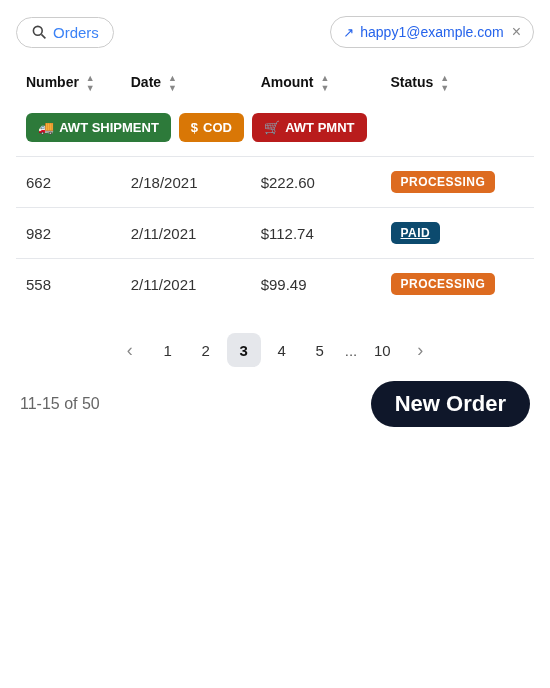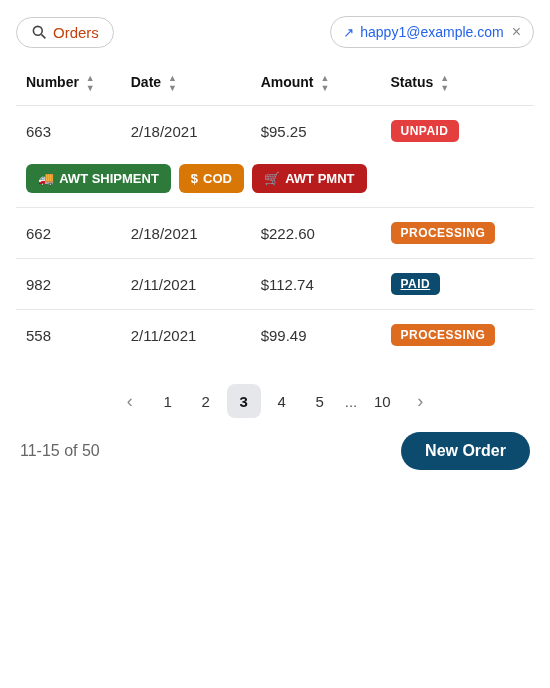--- a/index.html
+++ b/index.html
@@ -23,21 +23,21 @@
       display: flex;
       align-items: center;
       gap: 6px;
       border: 1.5px solid #ccc;
       border-radius: 20px;
       padding: 6px 14px;
       font-size: 15px;
       font-weight: 500;
       cursor: pointer;
       background: #fff;
-      color: #c2410c;
+      color: #3b82f6;
     }
     .orders-btn .search-icon-svg {
       width: 16px; height: 16px;
     }
     .email-pill {
       display: flex;
       align-items: center;
       gap: 6px;
       border: 1.5px solid #ccc;
       border-radius: 20px;
@@ -177,26 +177,26 @@
       align-items: center;
       justify-content: space-between;
       margin-top: 14px;
       padding: 0 4px;
     }
     .records-count {
       font-size: 16px;
       color: #666;
     }
     .new-order-btn {
-      background: #0c4a6e;
+      background: #0f172a;
       color: #fff;
       border: none;
       border-radius: 24px;
       padding: 10px 24px;
-      font-size: 16px;
+      font-size: 22px;
       font-weight: 600;
       cursor: pointer;
     }
 
     
     .col-number { width: 80px; }
     .col-date { width: 110px; }
     .col-amount { width: 110px; }
     .col-status { width: 130px; }
   </style>
@@ -233,26 +233,20 @@
         Amount
         <span class="sort-icons">▲<span>▼</span></span>
       </th>
       <th class="col-status">
         Status
         <span class="sort-icons">▲<span>▼</span></span>
       </th>
     </tr>
   </thead>
   <tbody id="table-body">
-  <tr>
-        <td>663</td>
-        <td>2/18/2021</td>
-        <td>$95.25</td>
-        <td><span class="badge badge-unpaid">UNPAID</span></td>
-      </tr>
       <tr class="expanded-row action-row">
         <td colspan="4">
           <div class="action-buttons">
             <button class="action-btn action-btn-green">
               <span style="font-size: 13px;">🚚</span>
               <span>AWT SHIPMENT</span>
             </button>
             <button class="action-btn action-btn-yellow">
               <span style="font-size: 13px;">$</span>
               <span>COD</span>

